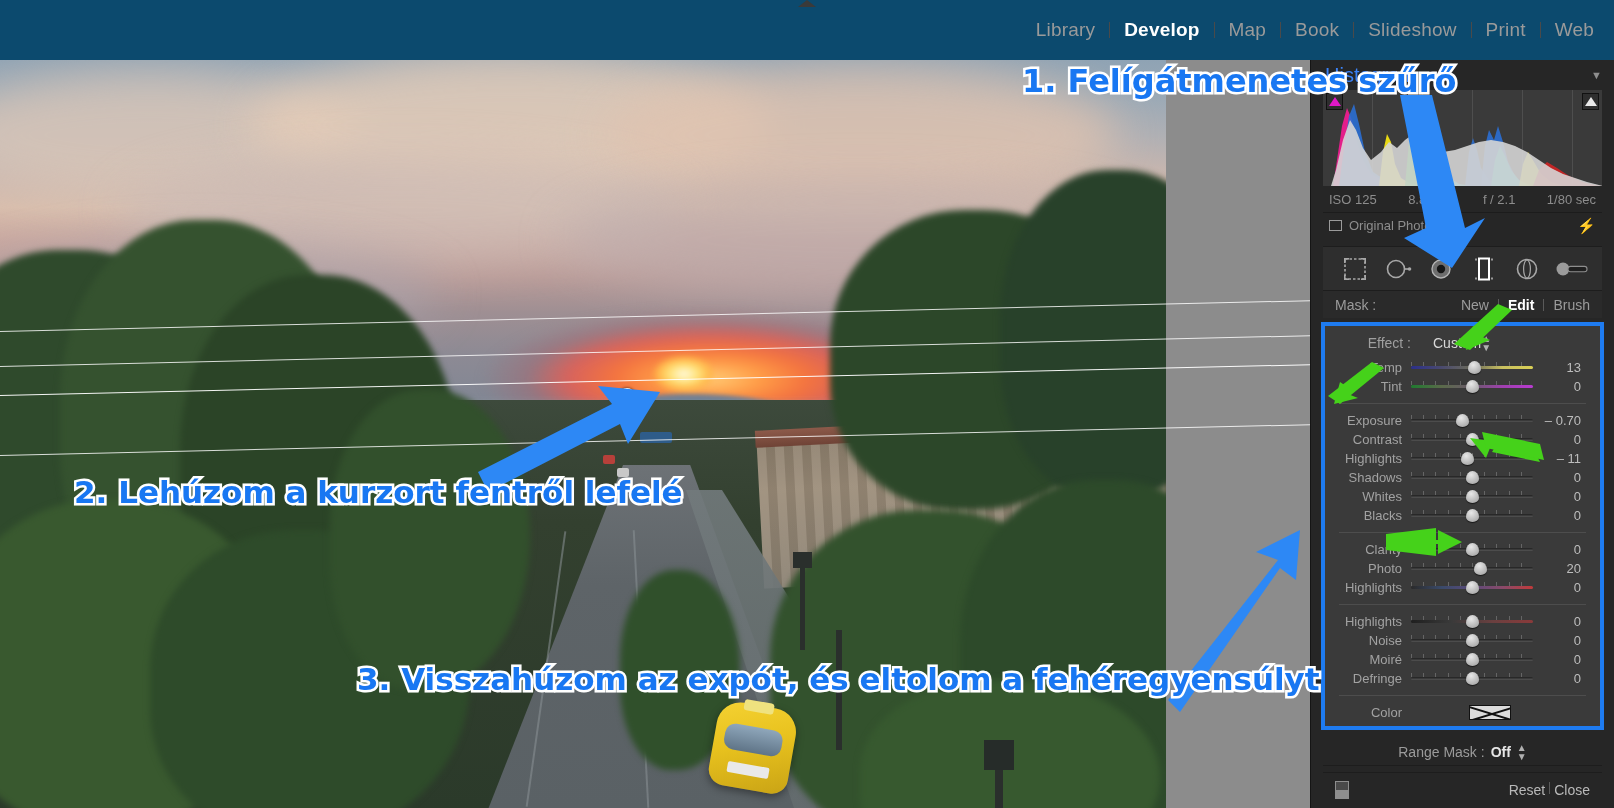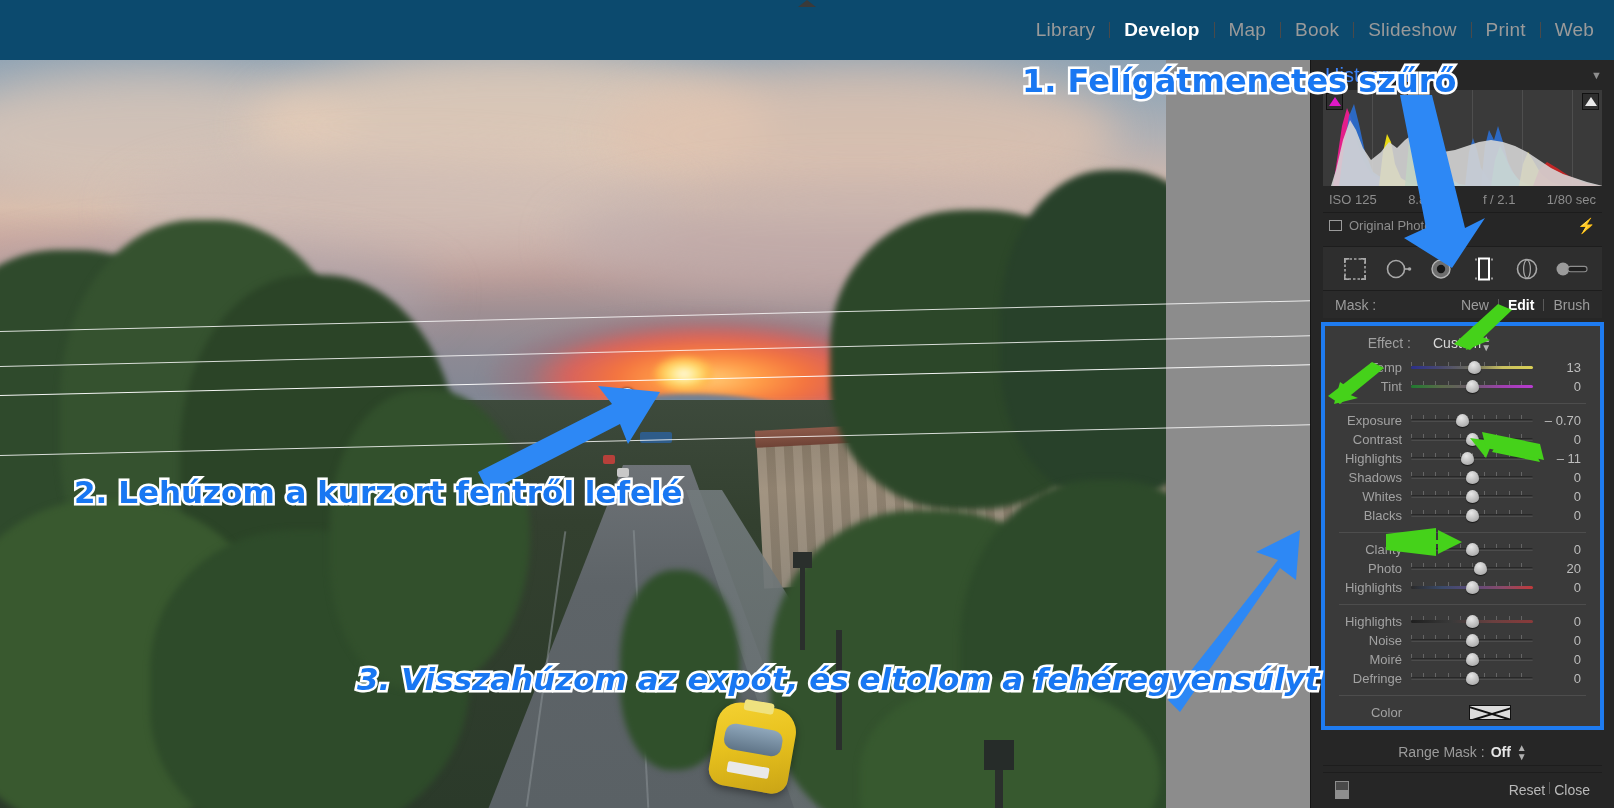--- a/index.html
+++ b/index.html
@@ -294,21 +294,21 @@
 
   
   .anno {
     position:absolute; color:#1877f2; font-weight:bold;
     font-family:"DejaVu Sans", sans-serif;
     white-space:nowrap; pointer-events:none;
     -webkit-text-stroke:5px #fff; paint-order:stroke fill;
   }
   #anno1 { left:1022px; top:62px; font-size:32px; }
   #anno2 { left:74px;  top:474px; font-size:31px; }
-  #anno3 { left:357px; top:661px; font-size:31px;font-style:italic; }
+  #anno3 { left:357px; top:661px; font-size:31px; }
 
   svg.arrows { position:absolute; inset:0; pointer-events:none; }
 </style>
 </head>
 <body>
 
 <div id="app">
 
   <div class="topbar">
     <div class="topbar-handle"></div>

